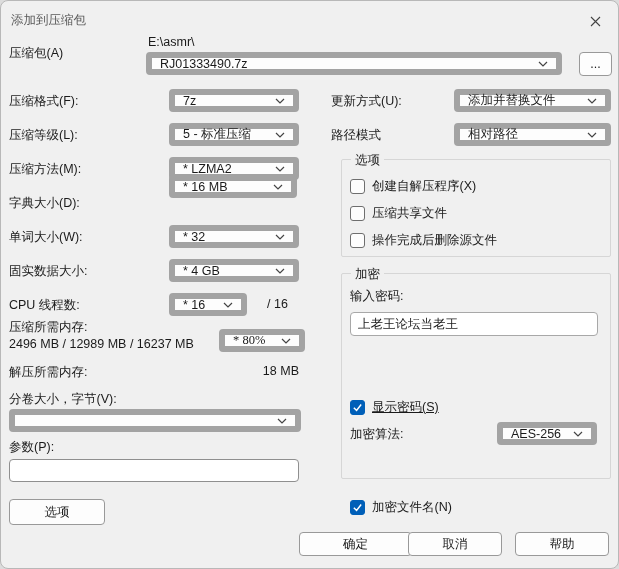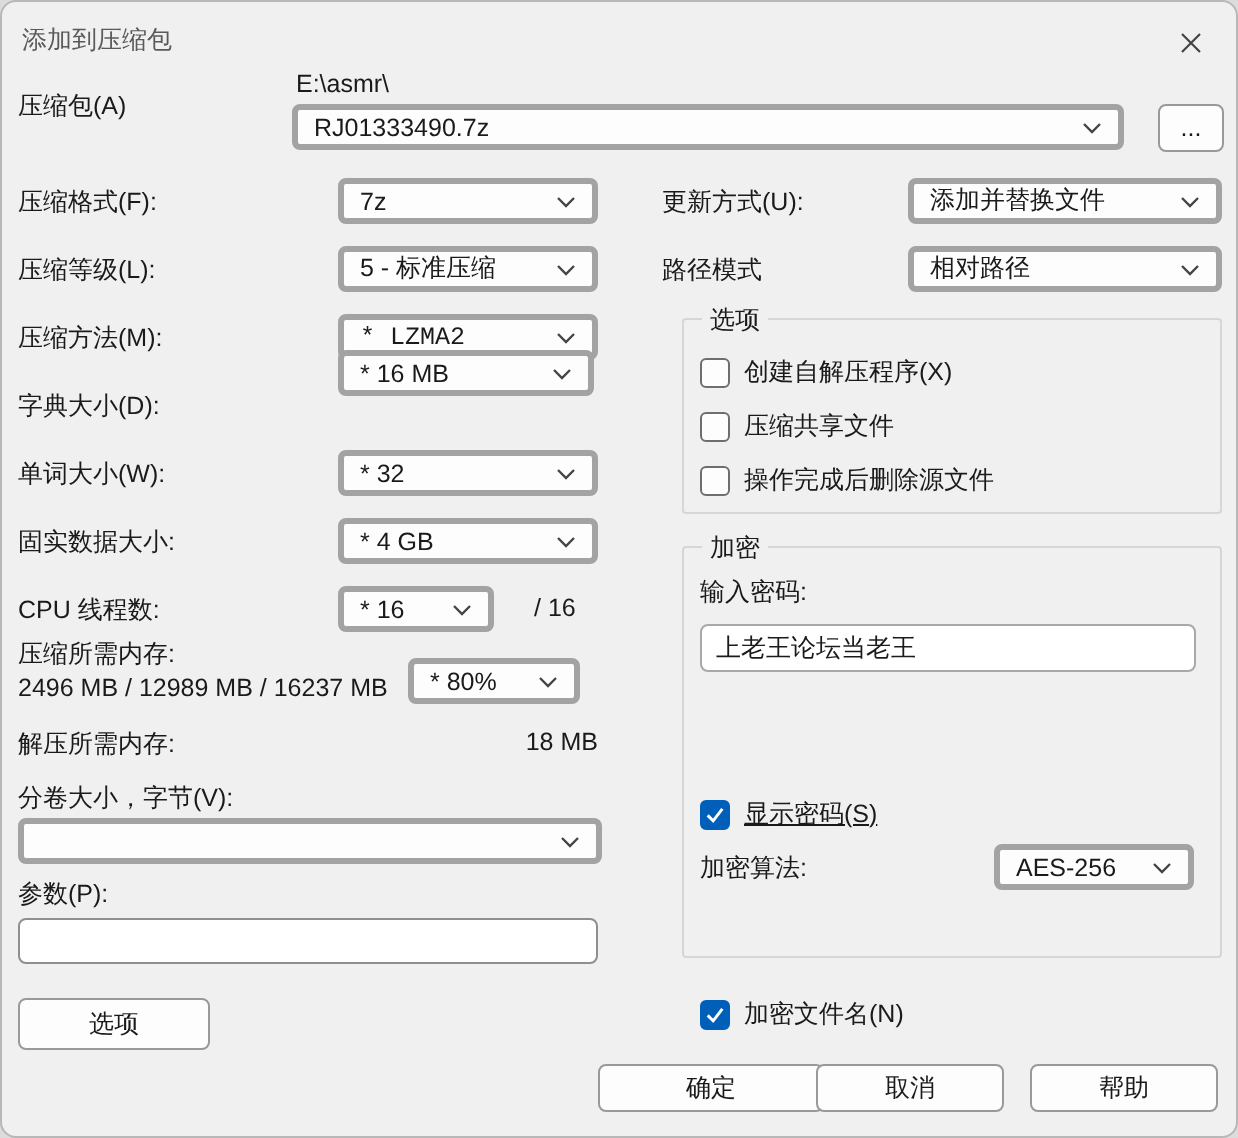--- a/index.html
+++ b/index.html
@@ -20,21 +20,21 @@
   .titlebar{position:absolute;left:0;top:4px;width:100%;height:30px;}
   .title{position:absolute;left:10px;top:7px;font-size:12.5px;color:#5a5a5a;}
   .close-btn{
     position:absolute;right:10px;top:5px;width:26px;height:22px;
     display:flex;align-items:center;justify-content:center;cursor:pointer;
   }
   .lbl{position:absolute;font-size:12.5px;color:#1a1a1a;white-space:nowrap;}
   .val{position:absolute;font-size:12.5px;color:#1a1a1a;white-space:nowrap;}
   .combo{
     position:absolute;height:23px;box-sizing:border-box;
-    background:#fdfdfd;border:3px solid #a3a3a3;border-radius:4px;
+    background:#fdfdfd;border:6px solid #a3a3a3;border-radius:4px;
     display:flex;align-items:center;padding:0 8px;font-size:12.5px;
     cursor:default;
   }
   .combo .cv{flex:1;overflow:hidden;white-space:nowrap;}
   .chev{flex:0 0 auto;margin-left:4px;display:flex;align-items:center;}
   .tinput{
     position:absolute;height:23px;box-sizing:border-box;
     background:#ffffff;border:1px solid #8f8f8f;border-radius:4px;
     font-size:12.5px;padding:0 7px;font-family:"Liberation Sans","DejaVu Sans",sans-serif;
     outline:none;color:#1a1a1a;
@@ -104,21 +104,21 @@
   <div class="combo" style="left:168px;top:122px;width:130px;">
     <span class="cv">5 - 标准压缩</span>
     <span class="chev">
         <svg width="10" height="6" viewBox="0 0 10 6">
           <path d="M1 1l4 4 4-4" stroke="#444" fill="none" stroke-width="1.2"></path>
         </svg>
       </span>
   </div>
 
   <div class="lbl" style="left:8px;top:160px;">压缩方法(M):</div>
-  <div class="combo" style="left:168px;top:156px;width:130px;font-family:Liberation Mono, monospace;">
+  <div class="combo" style="left:168px;top:156px;width:130px;">
     <span class="cv">* LZMA2</span>
     <span class="chev">
         <svg width="10" height="6" viewBox="0 0 10 6">
           <path d="M1 1l4 4 4-4" stroke="#444" fill="none" stroke-width="1.2"></path>
         </svg>
       </span>
   </div>
 
   <div class="lbl" style="left:8px;top:194px;">字典大小(D):</div>
   <div class="combo" style="left:168px;top:174px;width:128px;">
@@ -156,21 +156,21 @@
     <span class="chev">
         <svg width="10" height="6" viewBox="0 0 10 6">
           <path d="M1 1l4 4 4-4" stroke="#444" fill="none" stroke-width="1.2"></path>
         </svg>
       </span>
   </div>
   <div class="val" style="left:266px;top:296px;">/ 16</div>
 
   <div class="lbl" style="left:8px;top:318px;">压缩所需内存:</div>
   <div class="val" style="left:8px;top:336px;">2496 MB / 12989 MB / 16237 MB</div>
-  <div class="combo" style="left:203px;top:328px;width:86px;">
+  <div class="combo" style="left:218px;top:328px;width:86px;font-family:Liberation Serif, serif;">
     <span class="cv">* 80%</span>
     <span class="chev">
         <svg width="10" height="6" viewBox="0 0 10 6">
           <path d="M1 1l4 4 4-4" stroke="#444" fill="none" stroke-width="1.2"></path>
         </svg>
       </span>
   </div>
 
   <div class="lbl" style="left:8px;top:363px;">解压所需内存:</div>
   <div class="val" style="left:240px;top:363px;width:58px;text-align:right;">18 MB</div>

